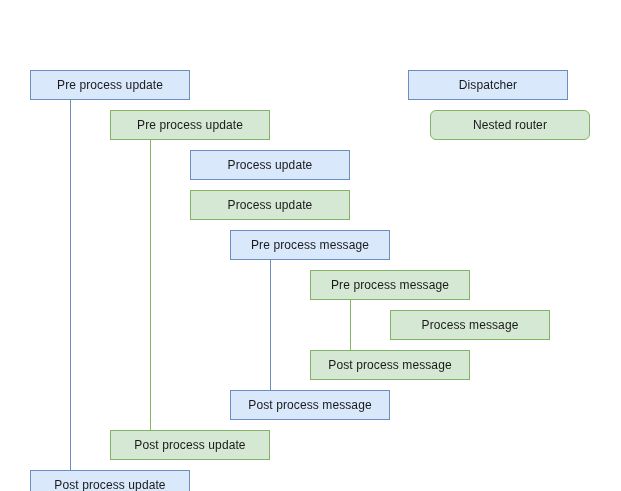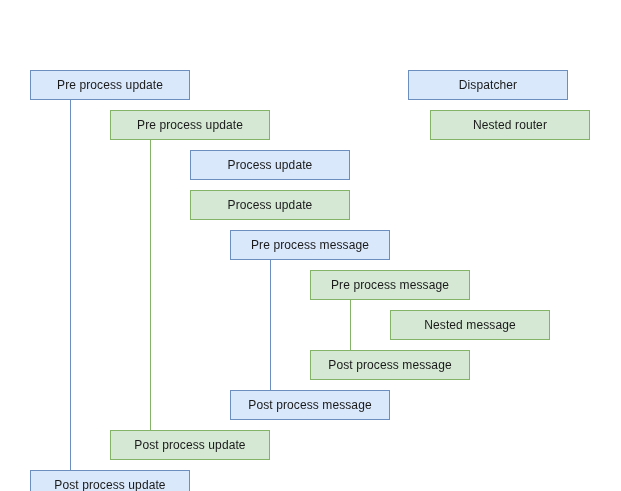--- a/index.html
+++ b/index.html
@@ -80,37 +80,37 @@
       <div class="node router" style="left: 190px; top: 150px;">
         <span>Process update</span>
       </div>
       <div class="node dispatcher" style="left: 230px; top: 190px;">
         <span>Pre process message</span>
       </div>
       <div class="node router" style="left: 310px; top: 230px;">
         <span>Pre process message</span>
       </div>
       <div class="node router" style="left: 390px; top: 270px;">
-        <span>Nested message</span>
+        <span>Process message</span>
       </div>
       <div class="node router" style="left: 310px; top: 310px;">
         <span>Post process message</span>
       </div>
       <div class="node dispatcher" style="left: 230px; top: 350px;">
         <span>Post process message</span>
       </div>
       <div class="node router" style="left: 110px; top: 390px;">
         <span>Post process update</span>
       </div>
       <div class="node dispatcher" style="left: 30px; top: 430px;">
         <span>Post process update</span>
       </div>
     </div>
   <div id="legend-layer">
       <div class="node dispatcher" style="left: 408px; top: 30px;">
         <span>Dispatcher</span>
       </div>
-      <div class="node router" style="left: 430px; top: 70px;">
+      <div class="node router" style="left: 430px; top: 70px; border-radius: 6px;">
         <span>Nested router</span>
       </div>
     </div>
 
 </div>
 
 </body></html>

